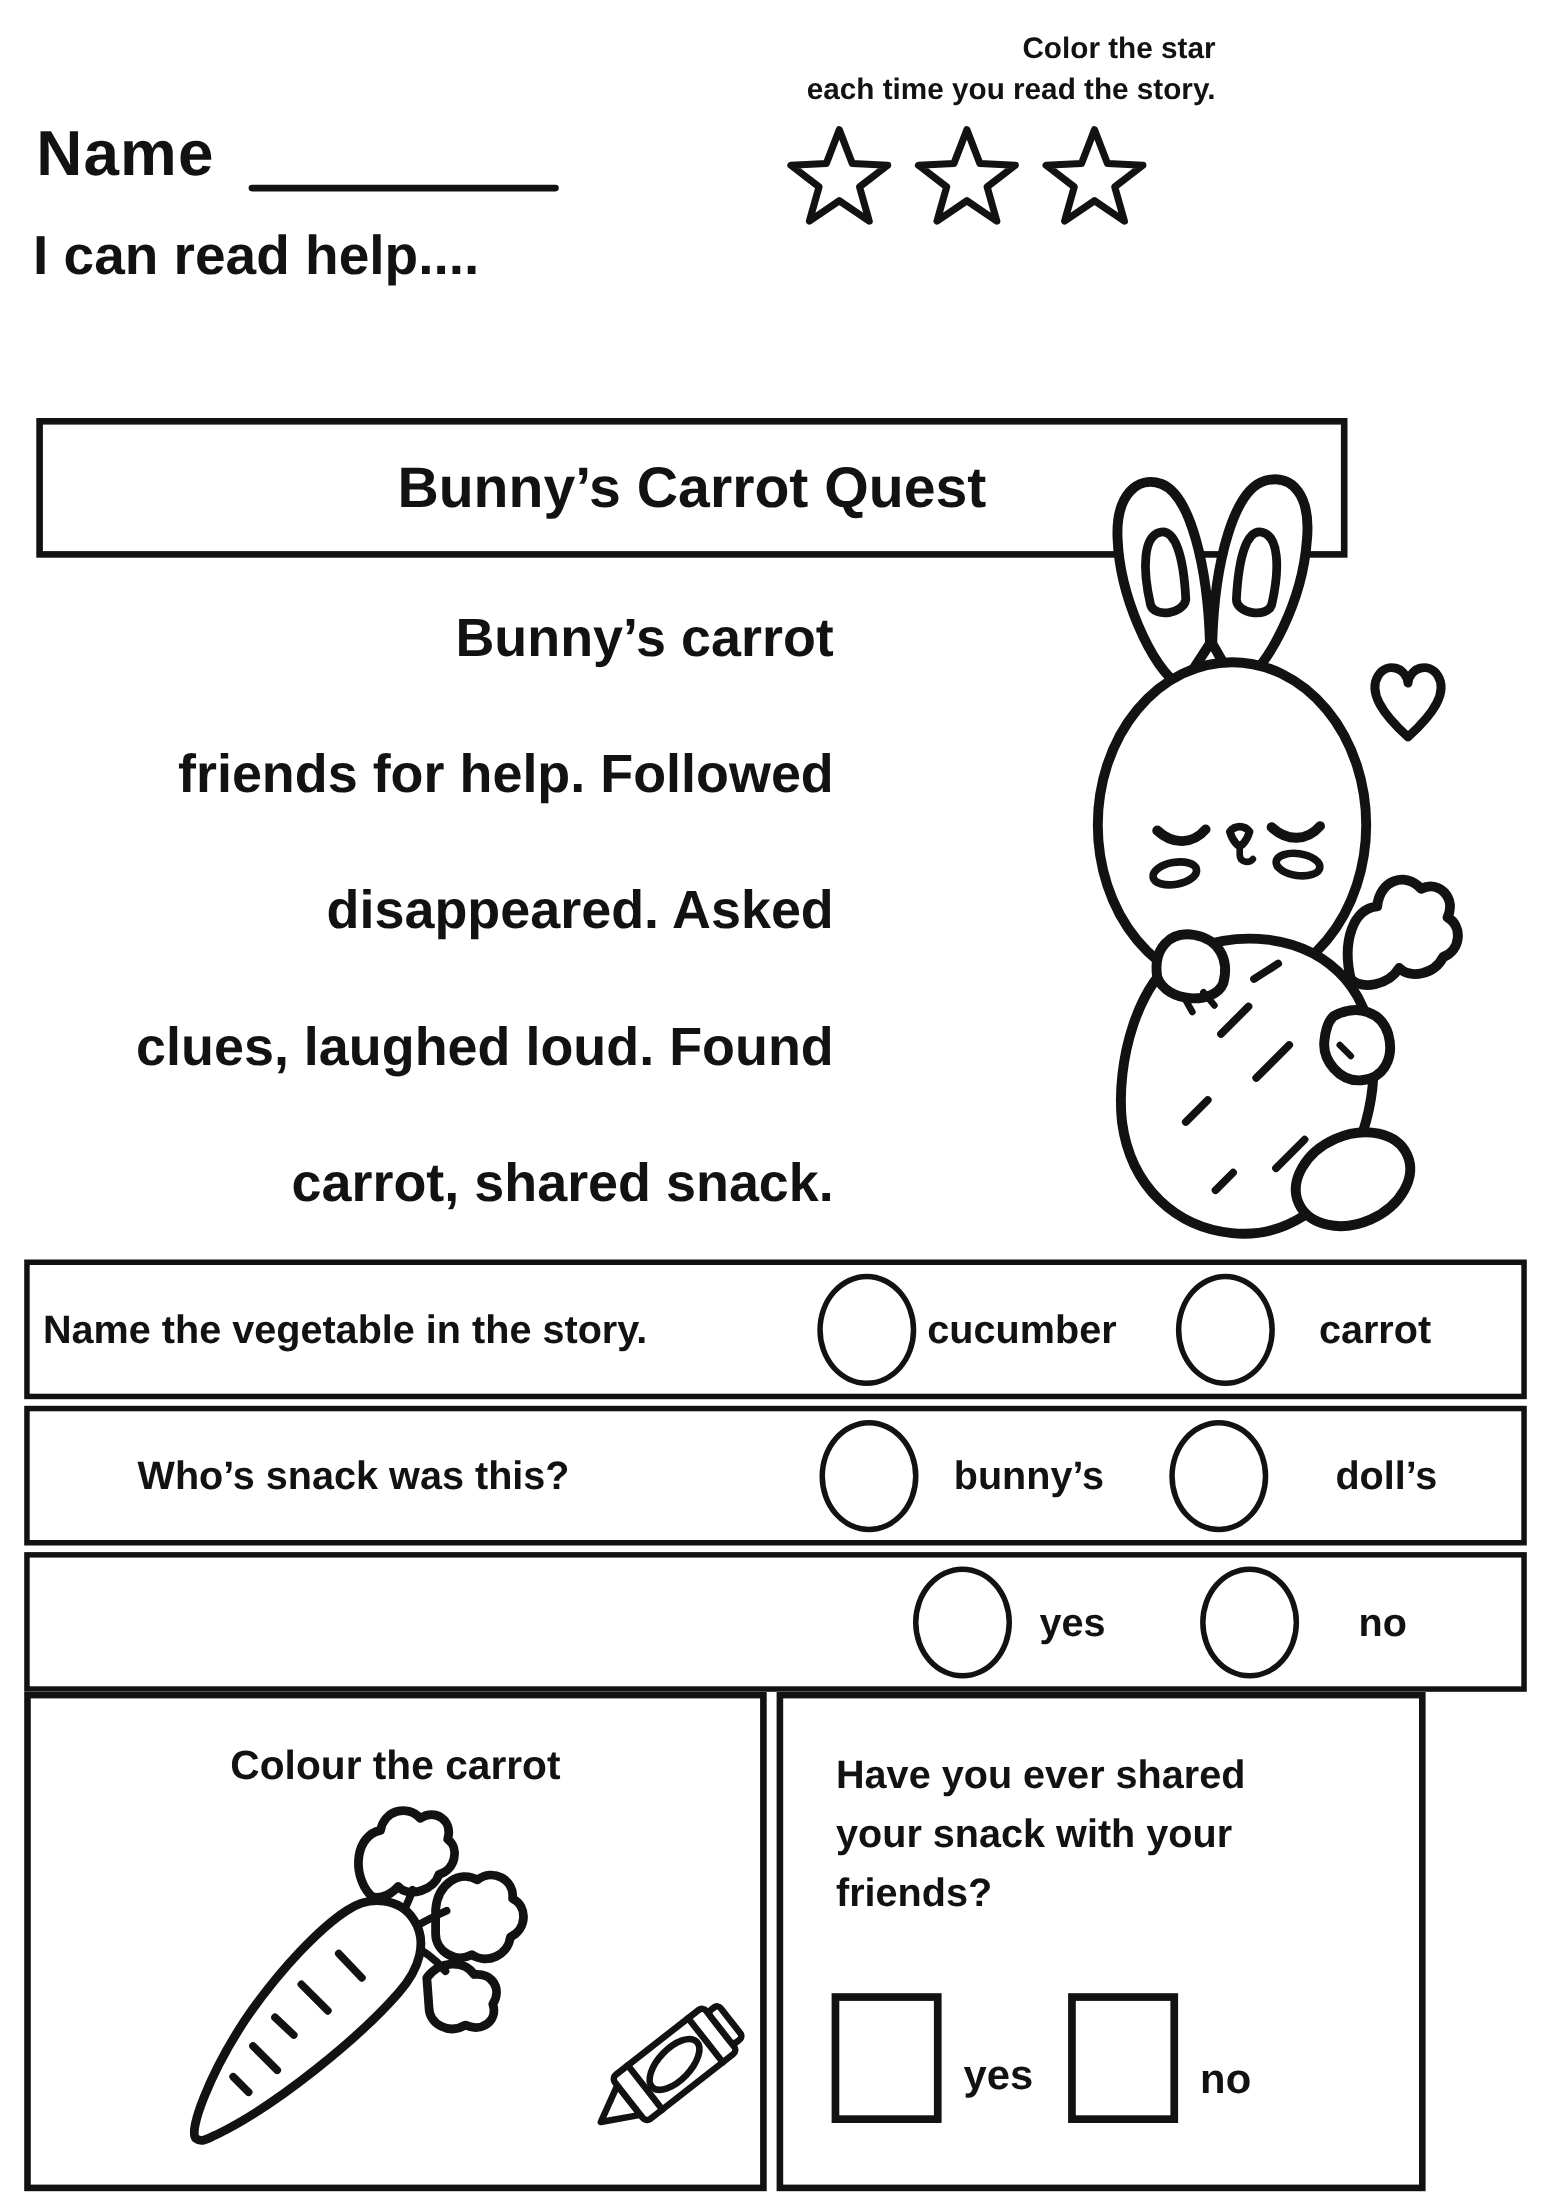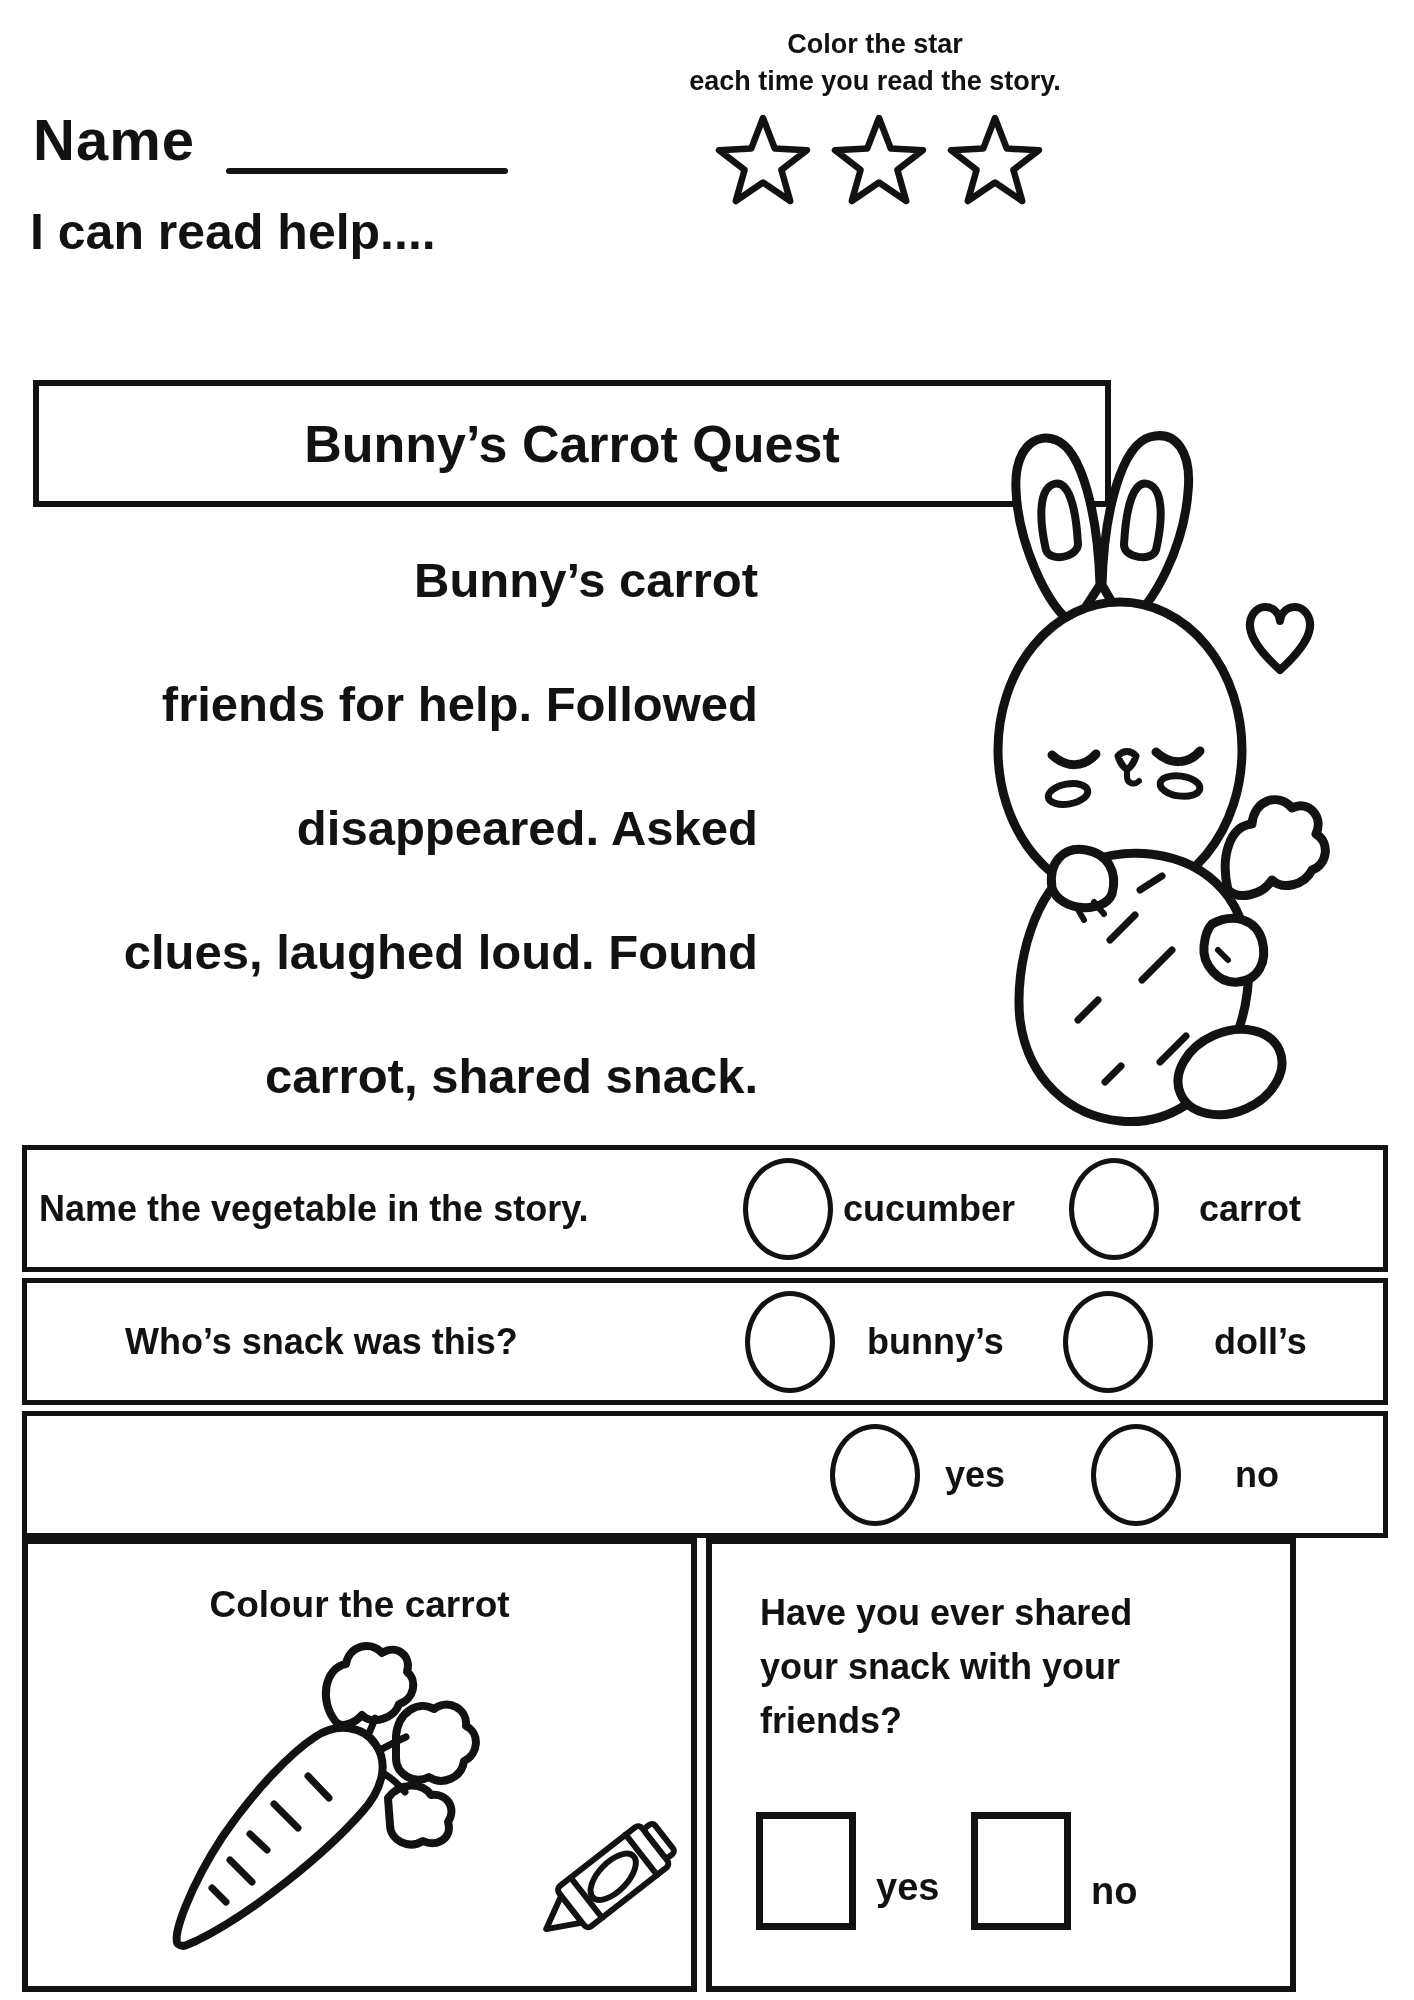--- a/index.html
+++ b/index.html
@@ -5,27 +5,27 @@
   html,body{margin:0;padding:0;background:#e8e8e8;}
   .page{
     position:relative;width:1414px;height:2000px;background:#ffffff;
     font-family:"Liberation Sans","DejaVu Sans",sans-serif;color:#121212;
     overflow:hidden;margin:0 auto;
   }
   .abs{position:absolute;}
   
   .name-label{left:33px;top:82px;font-size:58px;font-weight:700;letter-spacing:1px;margin-top:24px;}
   .name-line{left:226px;top:168px;width:282px;height:6px;background:#121212;border-radius:3px;}
-  .instruction{left:645px;top:26px;width:460px;text-align:center;font-size:27px;font-weight:700;line-height:37px;}
+  .instruction{left:645px;top:26px;width:460px;text-align:right;font-size:27px;font-weight:700;line-height:37px;}
   .stars{left:712px;top:112px;display:flex;gap:14px;}
   .star-svg{width:102px;height:95px;display:block;}
   
   .intro{left:30px;top:203px;font-size:50px;font-weight:700;}
   .title-box{
-    left:33px;top:380px;width:1078px;height:127px;border:6px solid #121212;
+    left:33px;top:380px;width:1192px;height:127px;border:6px solid #121212;
     box-sizing:border-box;display:flex;align-items:center;justify-content:center;
     font-size:52px;font-weight:700;background:#fff;
   }
   
   .story{left:8px;top:518px;width:750px;text-align:right;font-size:49px;font-weight:700;line-height:124px;}
   .bunny{left:990px;top:420px;width:340px;height:718px;}
   
   .qrow{
     left:22px;width:1366px;height:127px;border:5px solid #121212;
     box-sizing:border-box;background:#fff;

